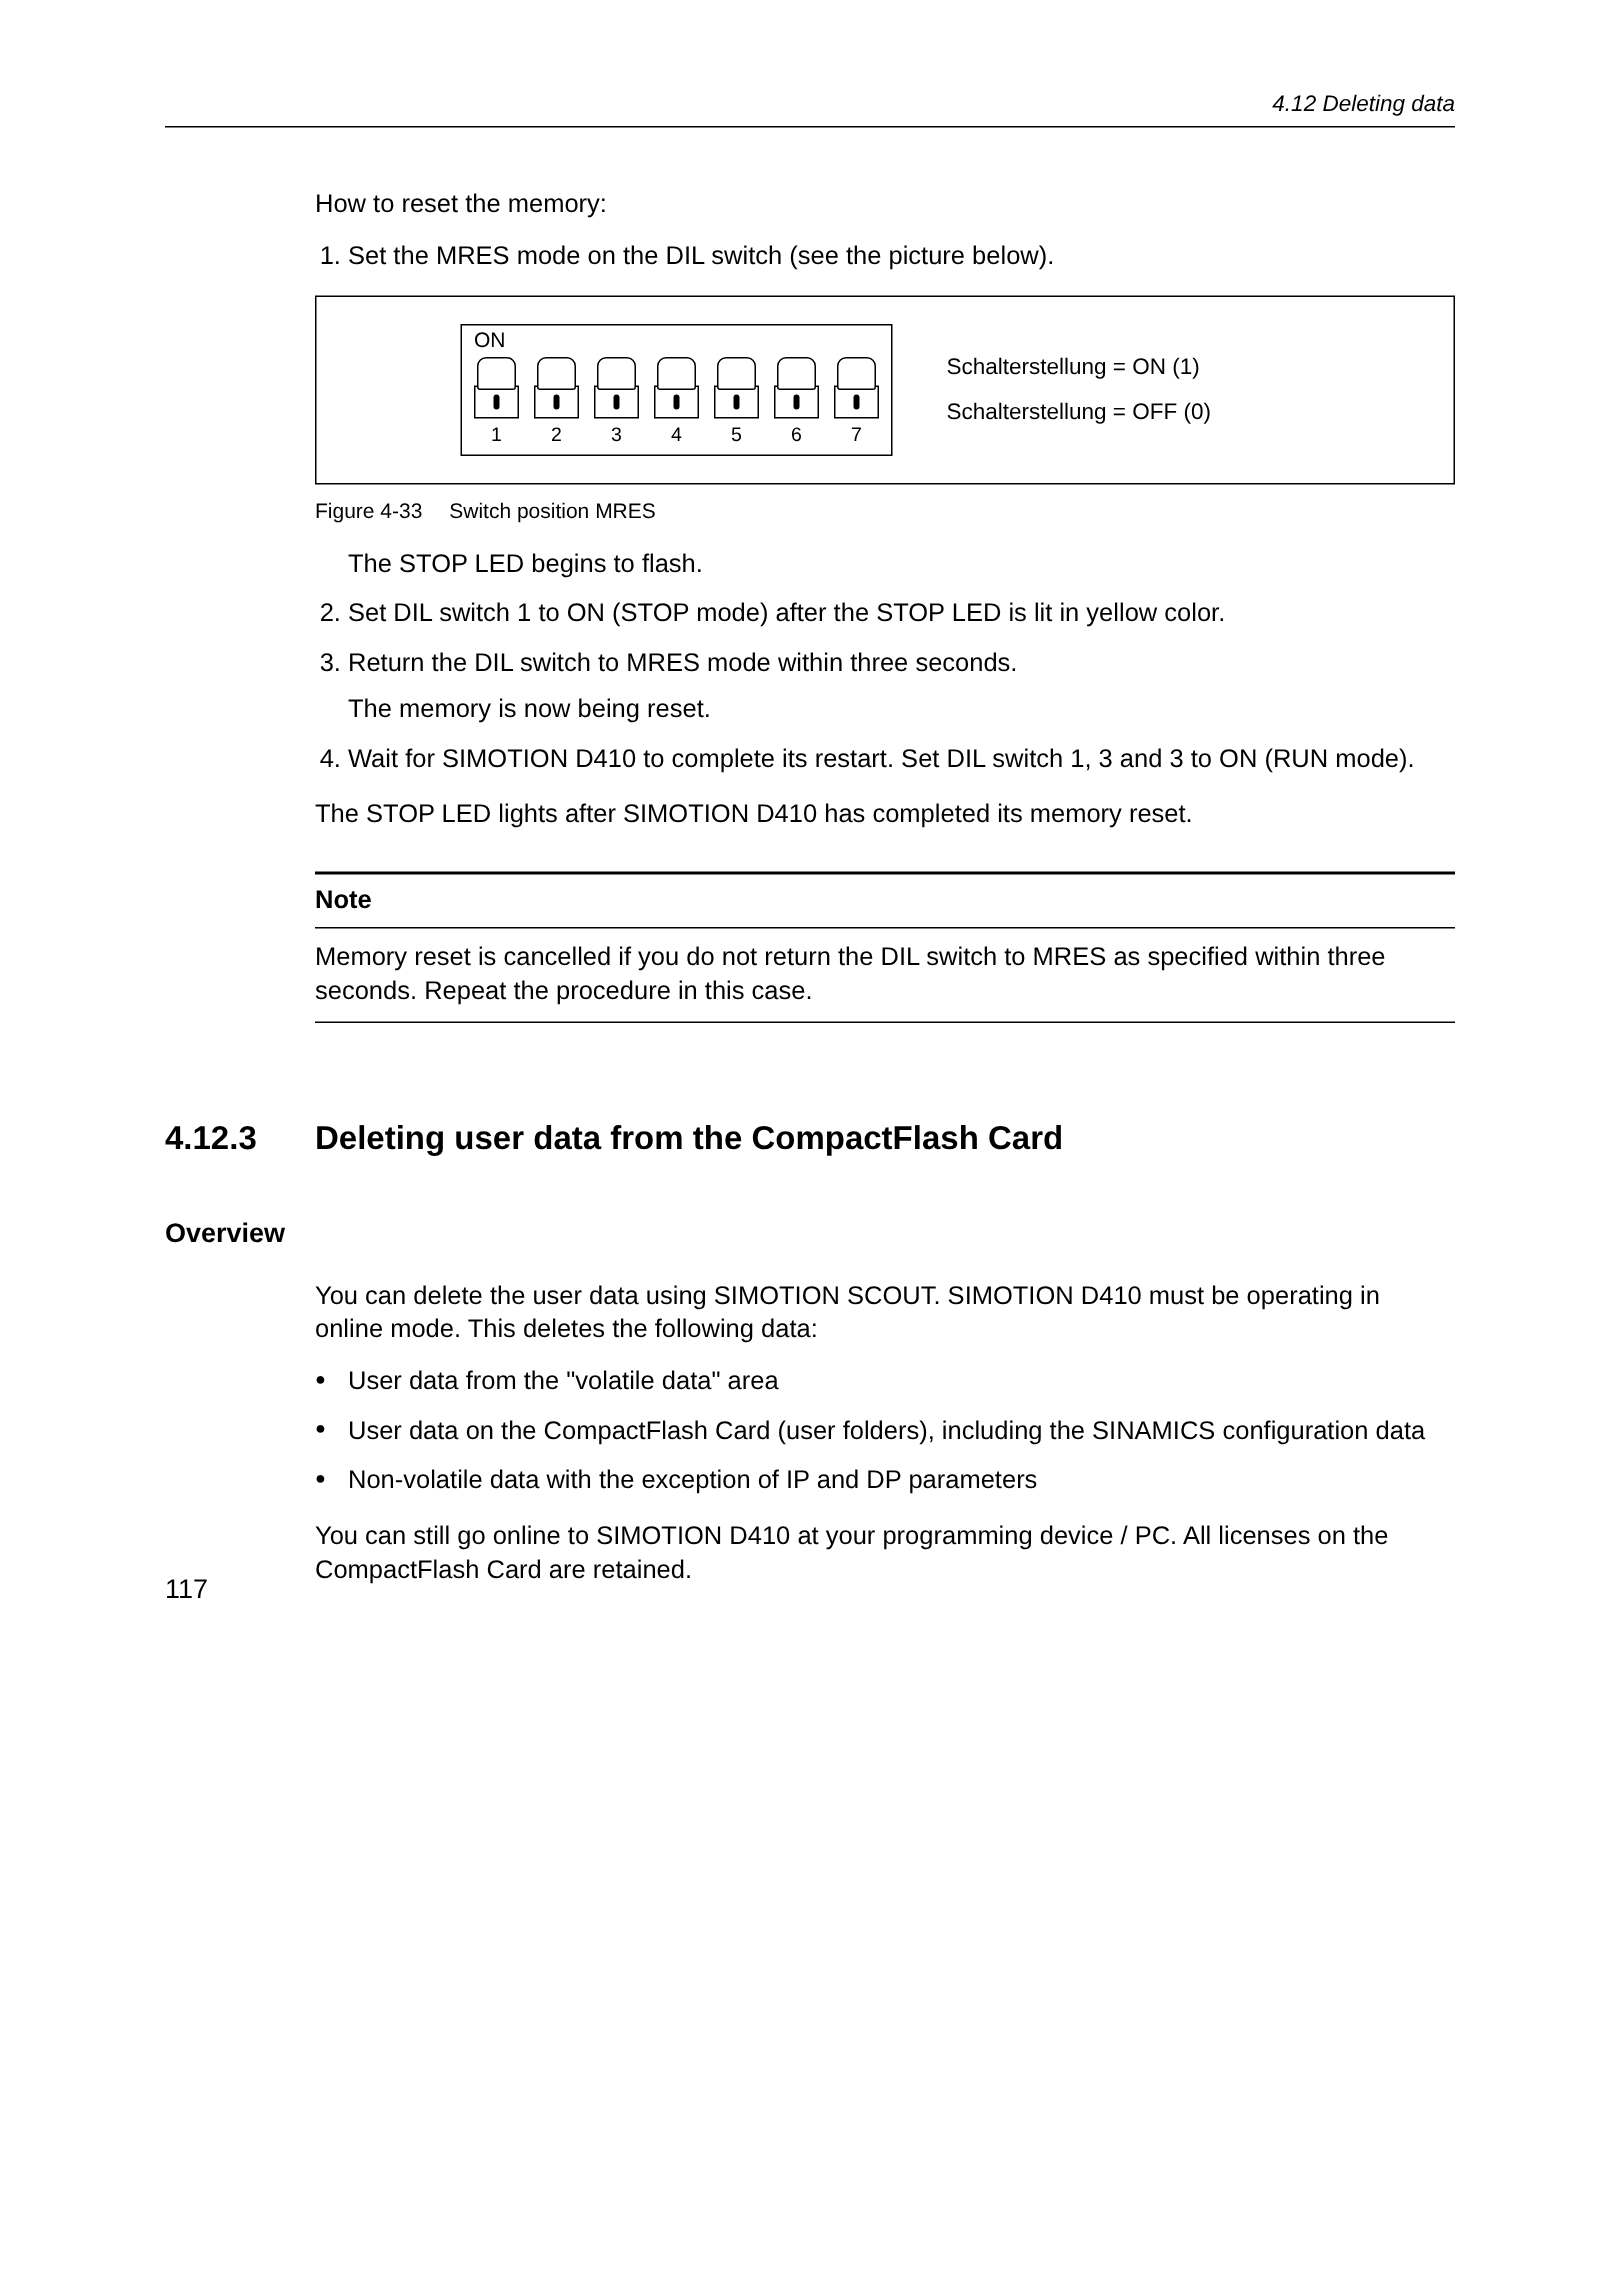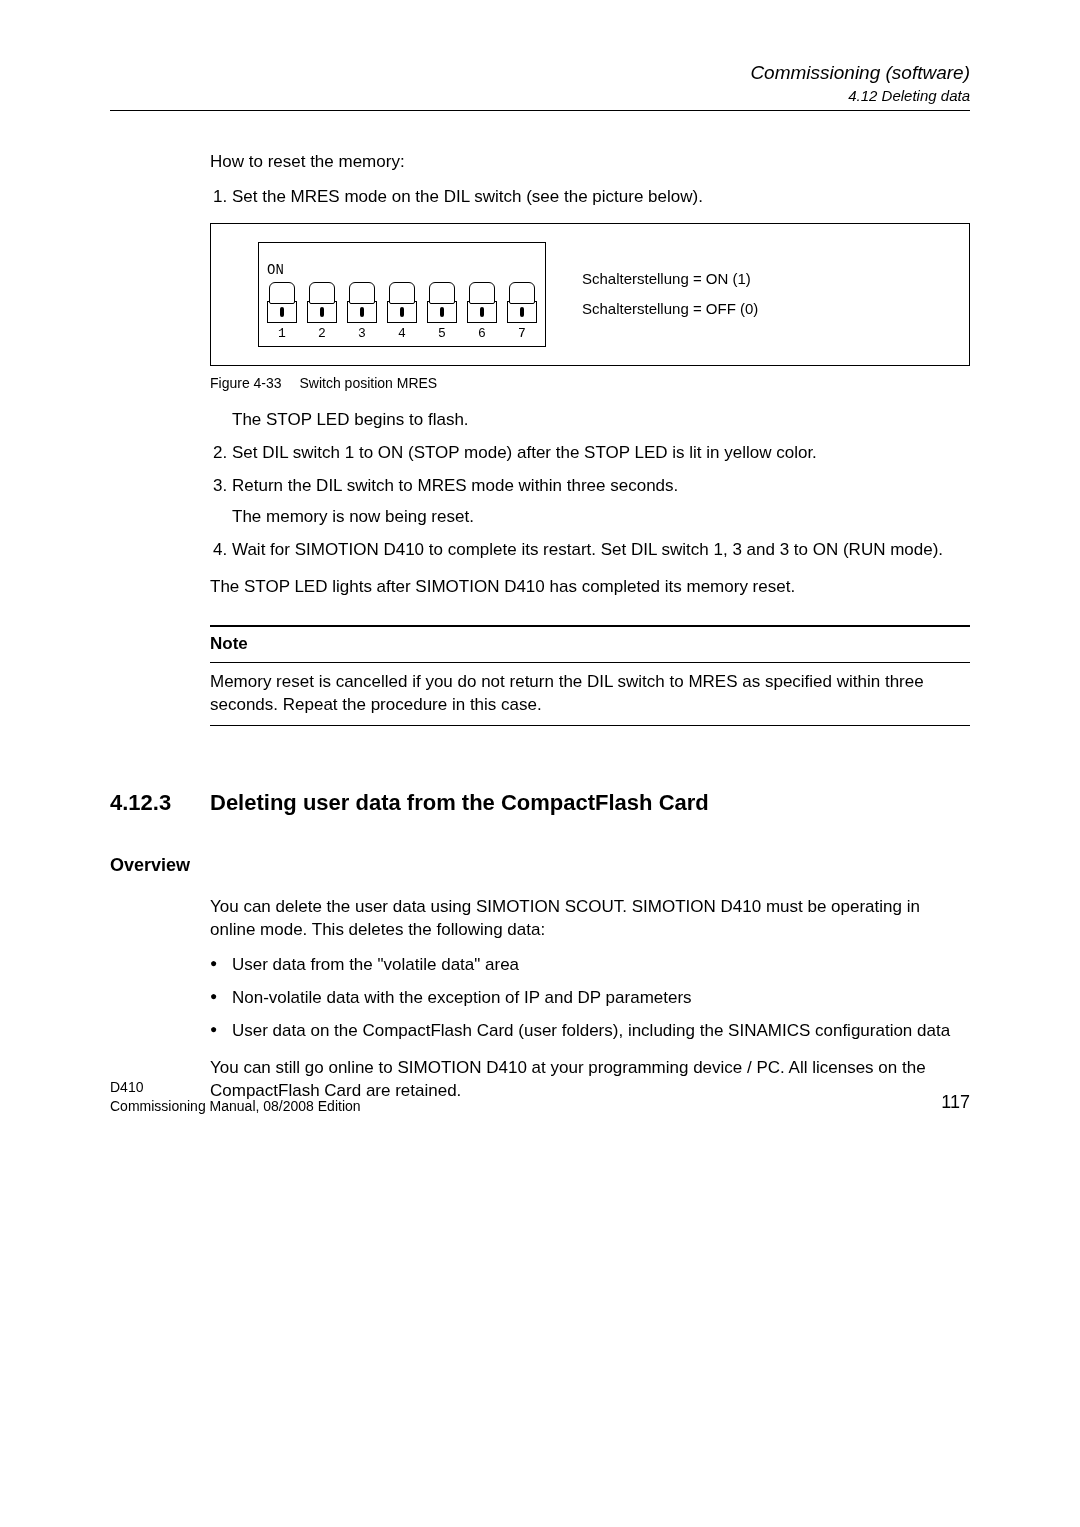--- a/index.html
+++ b/index.html
@@ -56,24 +56,23 @@
     border: 1.5px solid #000;
     margin: 12px 0 8px 0;
     padding: 18px 24px 18px 24px;
     display: flex;
     align-items: center;
     justify-content: flex-start;
     gap: 36px;
   }
   .dip-box {
     border: 1.5px solid #000;
-    padding: 18px 8px 4px 8px;
+    padding: 0 8px 4px 8px;
     box-sizing: border-box;
-    margin-left: 23px;
-    font-family: Liberation Mono, monospace;
+    margin-left: 72px;
   }
   .dip-on-label {
     font-size: 14px;
     margin-bottom: 2px;
   }
   .dip-row {
     display: flex;
     gap: 10px;
     align-items: flex-end;
   }
@@ -202,21 +201,20 @@
   }
   .page-num {
     font-size: 18px;
   }
 </style>
 </head>
 <body>
 
 <div class="page">
   <div class="header">
-    <div class="header-title">Commissioning (software)</div>
     <div class="header-sub">4.12 Deleting data</div>
     <div class="header-rule"></div>
   </div>
 
   <div class="body">
 
     <p class="para">How to reset the memory:</p>
 
     <ol class="steps">
       <li>
@@ -318,27 +316,23 @@
     </div>
 
     <div class="subhead-row">
       <span class="subhead">Overview</span>
     </div>
 
     <p class="para">You can delete the user data using SIMOTION SCOUT. SIMOTION D410 must be operating in online mode. This deletes the following data:</p>
 
     <ul class="bullets">
       <li>User data from the "volatile data" area</li>
+      <li>User data on the CompactFlash Card (user folders), including the SINAMICS configuration data</li>
       <li>Non-volatile data with the exception of IP and DP parameters</li>
-      <li>User data on the CompactFlash Card (user folders), including the SINAMICS configuration data</li>
     </ul>
 
     <p class="para">You can still go online to SIMOTION D410 at your programming device / PC. All licenses on the CompactFlash Card are retained.</p>
   </div>
 
   <div class="footer">
-    <div class="foot-left">
-      <div>D410</div>
-      <div>Commissioning Manual, 08/2008 Edition</div>
-    </div>
     <div class="page-num">117</div>
   </div>
 </div>
 
 </body></html>

